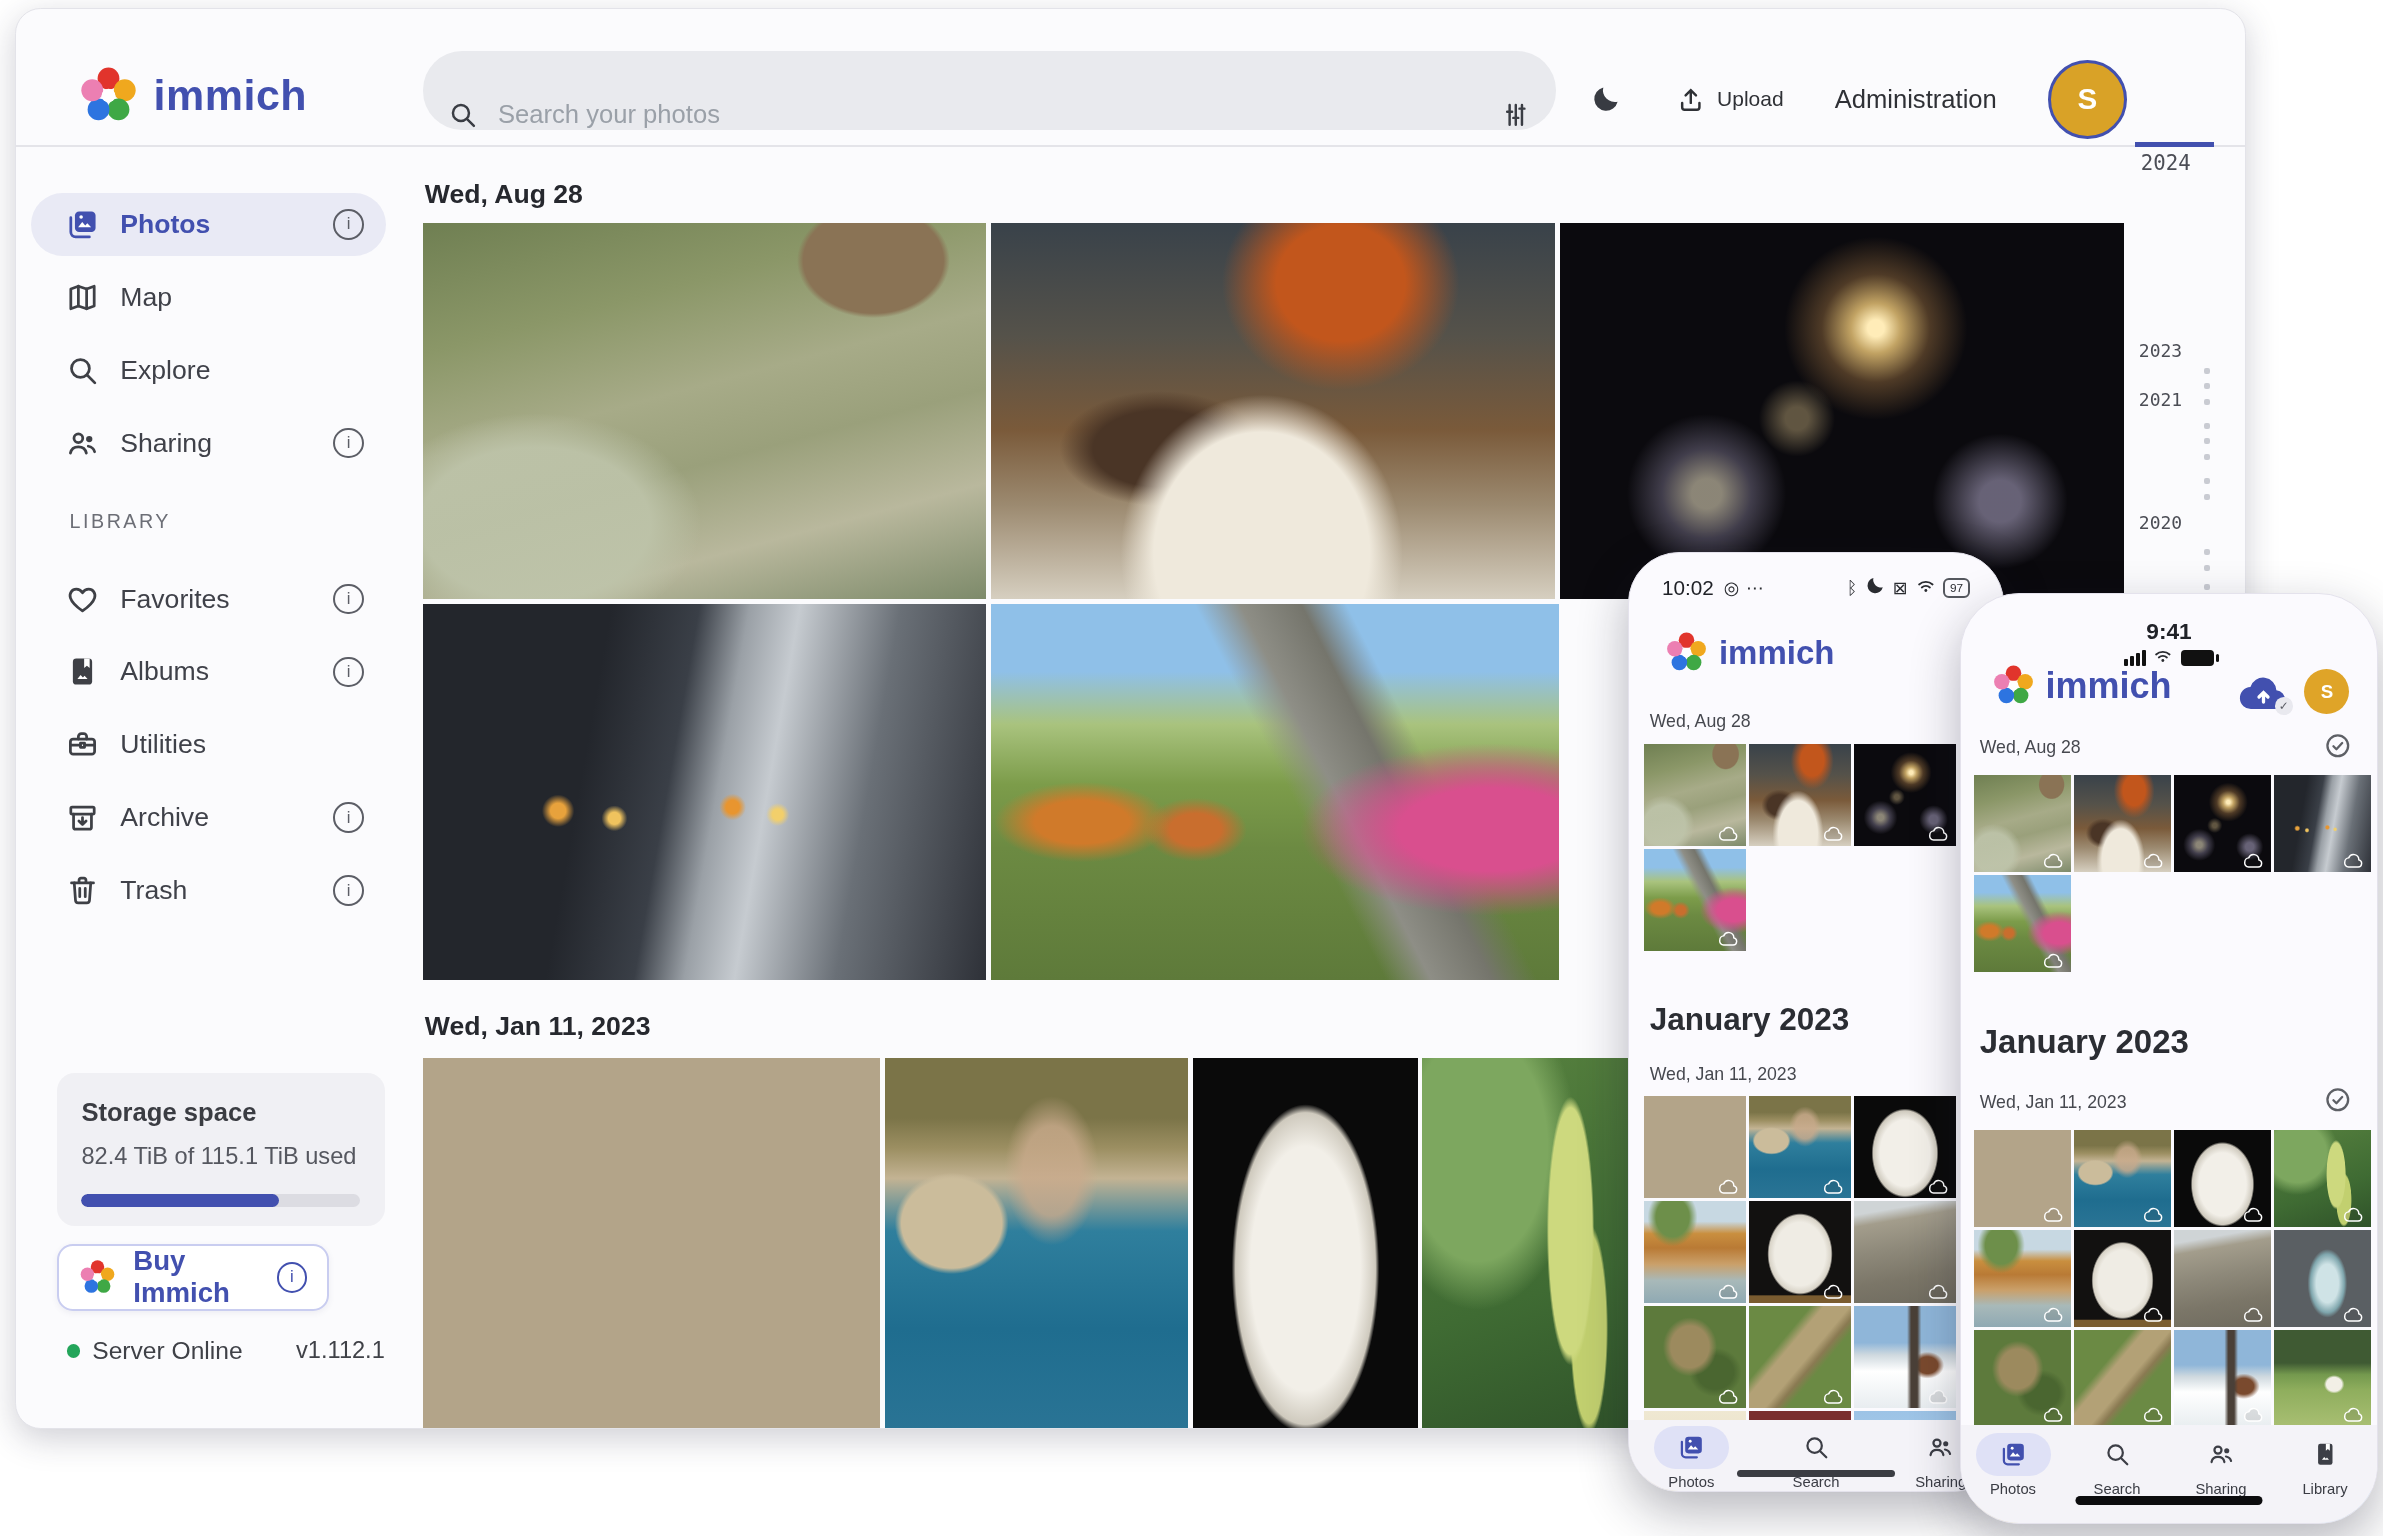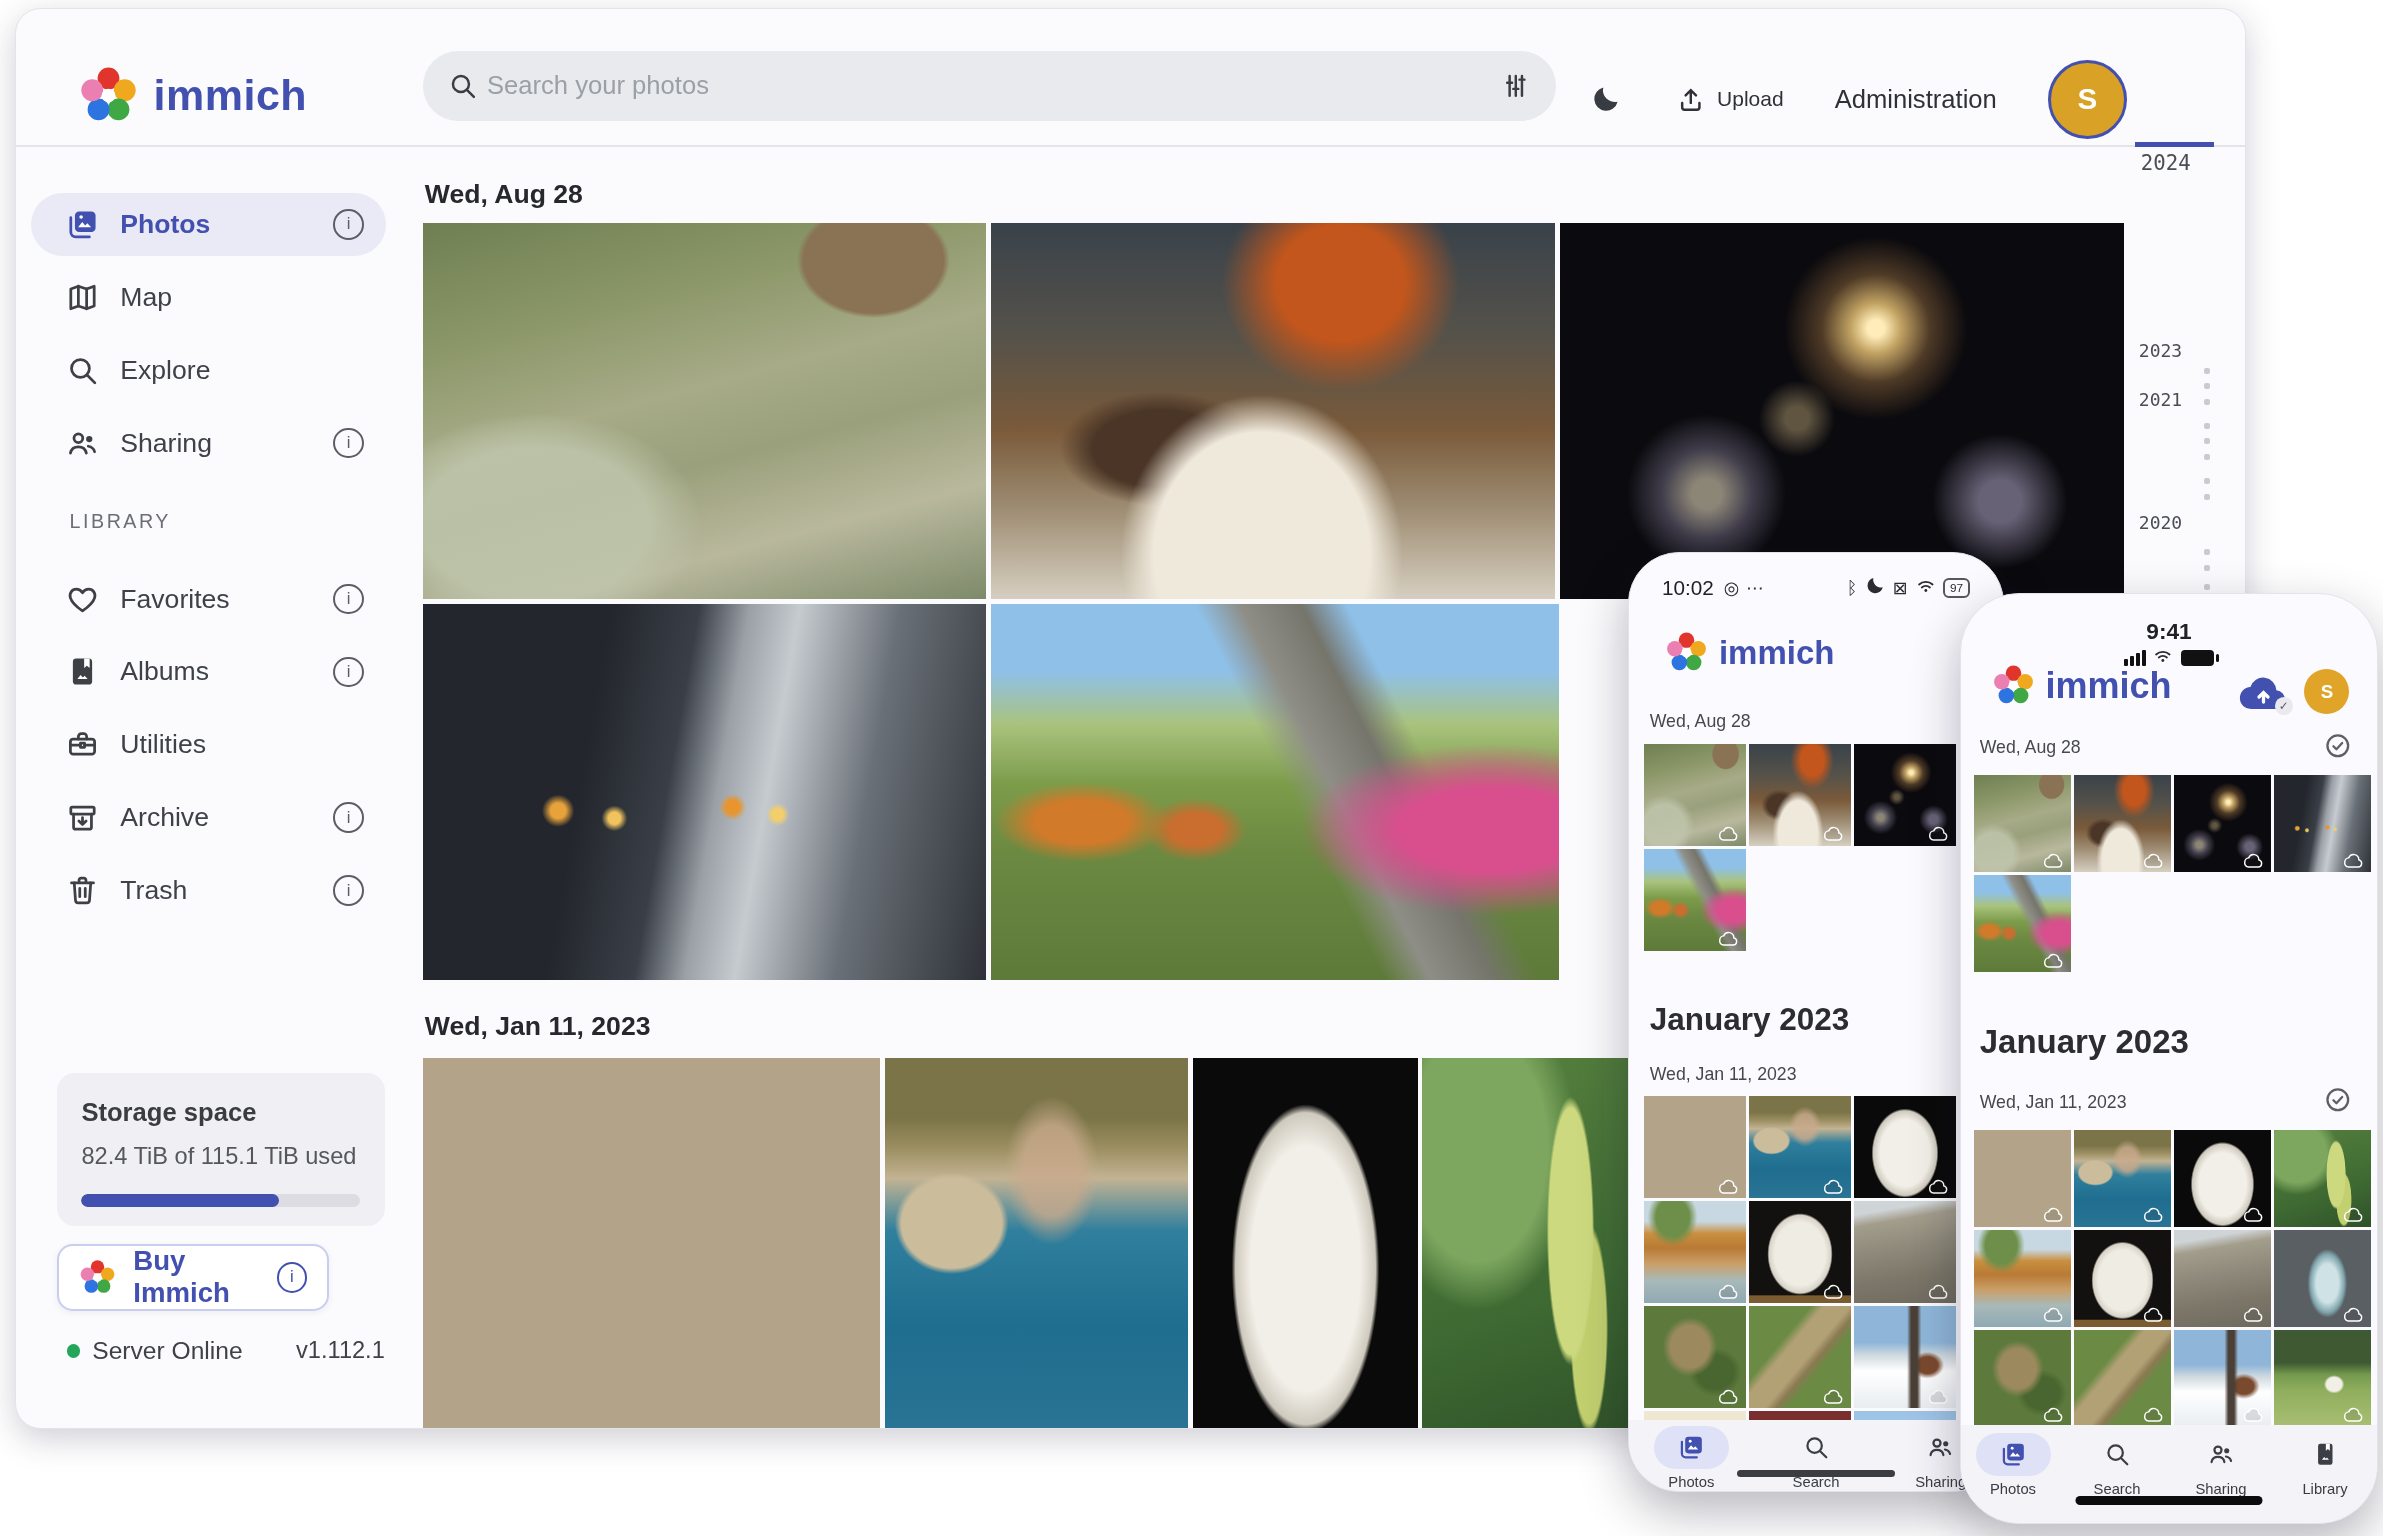--- a/index.html
+++ b/index.html
@@ -7,22 +7,22 @@
           font-family:"Liberation Sans",sans-serif;color:#2e3036;}
 
   
   .window{position:absolute;left:14.8px;top:7.9px;width:2229px;height:1419px;background:#fbfbfd;
           border:1px solid #e3e3e9;border-radius:25.6px;box-shadow:0 9.9px 33px rgba(40,40,70,.22);overflow:hidden;}
 
   
   .logo-row{position:absolute;left:61px;top:55px;display:flex;align-items:center;gap:13.8px;}
   .logo-flower{width:63px;height:63px;}
   .logo-word{font-size:43px;font-weight:700;color:#4250af;letter-spacing:0.5px;}
-  .searchbar{position:absolute;left:407px;top:42px;width:1133px;height:70px;background:#e9eaee;
-             border-radius:39px;display:flex;align-items:center;padding:0 25.6px;box-sizing:border-box;gap:7px;}
+  .searchbar{position:absolute;left:407px;top:42px;width:1133px;height:79px;background:#e9eaee;
+             border-radius:39px;display:flex;align-items:flex-end;padding:0 25.6px;box-sizing:border-box;gap:18px;}
   .searchbar svg{width:29.6px;height:29.6px;color:#3a3d44;flex:0 0 auto;}
   .searchbar input{flex:1;background:transparent;border:none;outline:none;font-size:25.6px;color:#3a3d44;
                    font-family:"Liberation Sans",sans-serif;}
   .searchbar input::placeholder{color:#9aa0a8;}
   .hdr-right{position:absolute;right:118px;top:51px;display:flex;align-items:center;gap:51px;}
   .icon-btn{width:39px;height:39px;display:flex;align-items:center;justify-content:center;cursor:pointer;}
   .icon-btn svg{width:33px;height:33px;color:#33363c;}
   .upload-btn{display:flex;align-items:center;gap:11px;font-size:21px;color:#2f3136;cursor:pointer;}
   .upload-btn svg{width:29.6px;height:29.6px;color:#2f3136;}
   .admin-link{font-size:25.6px;color:#2f3136;cursor:pointer;}

